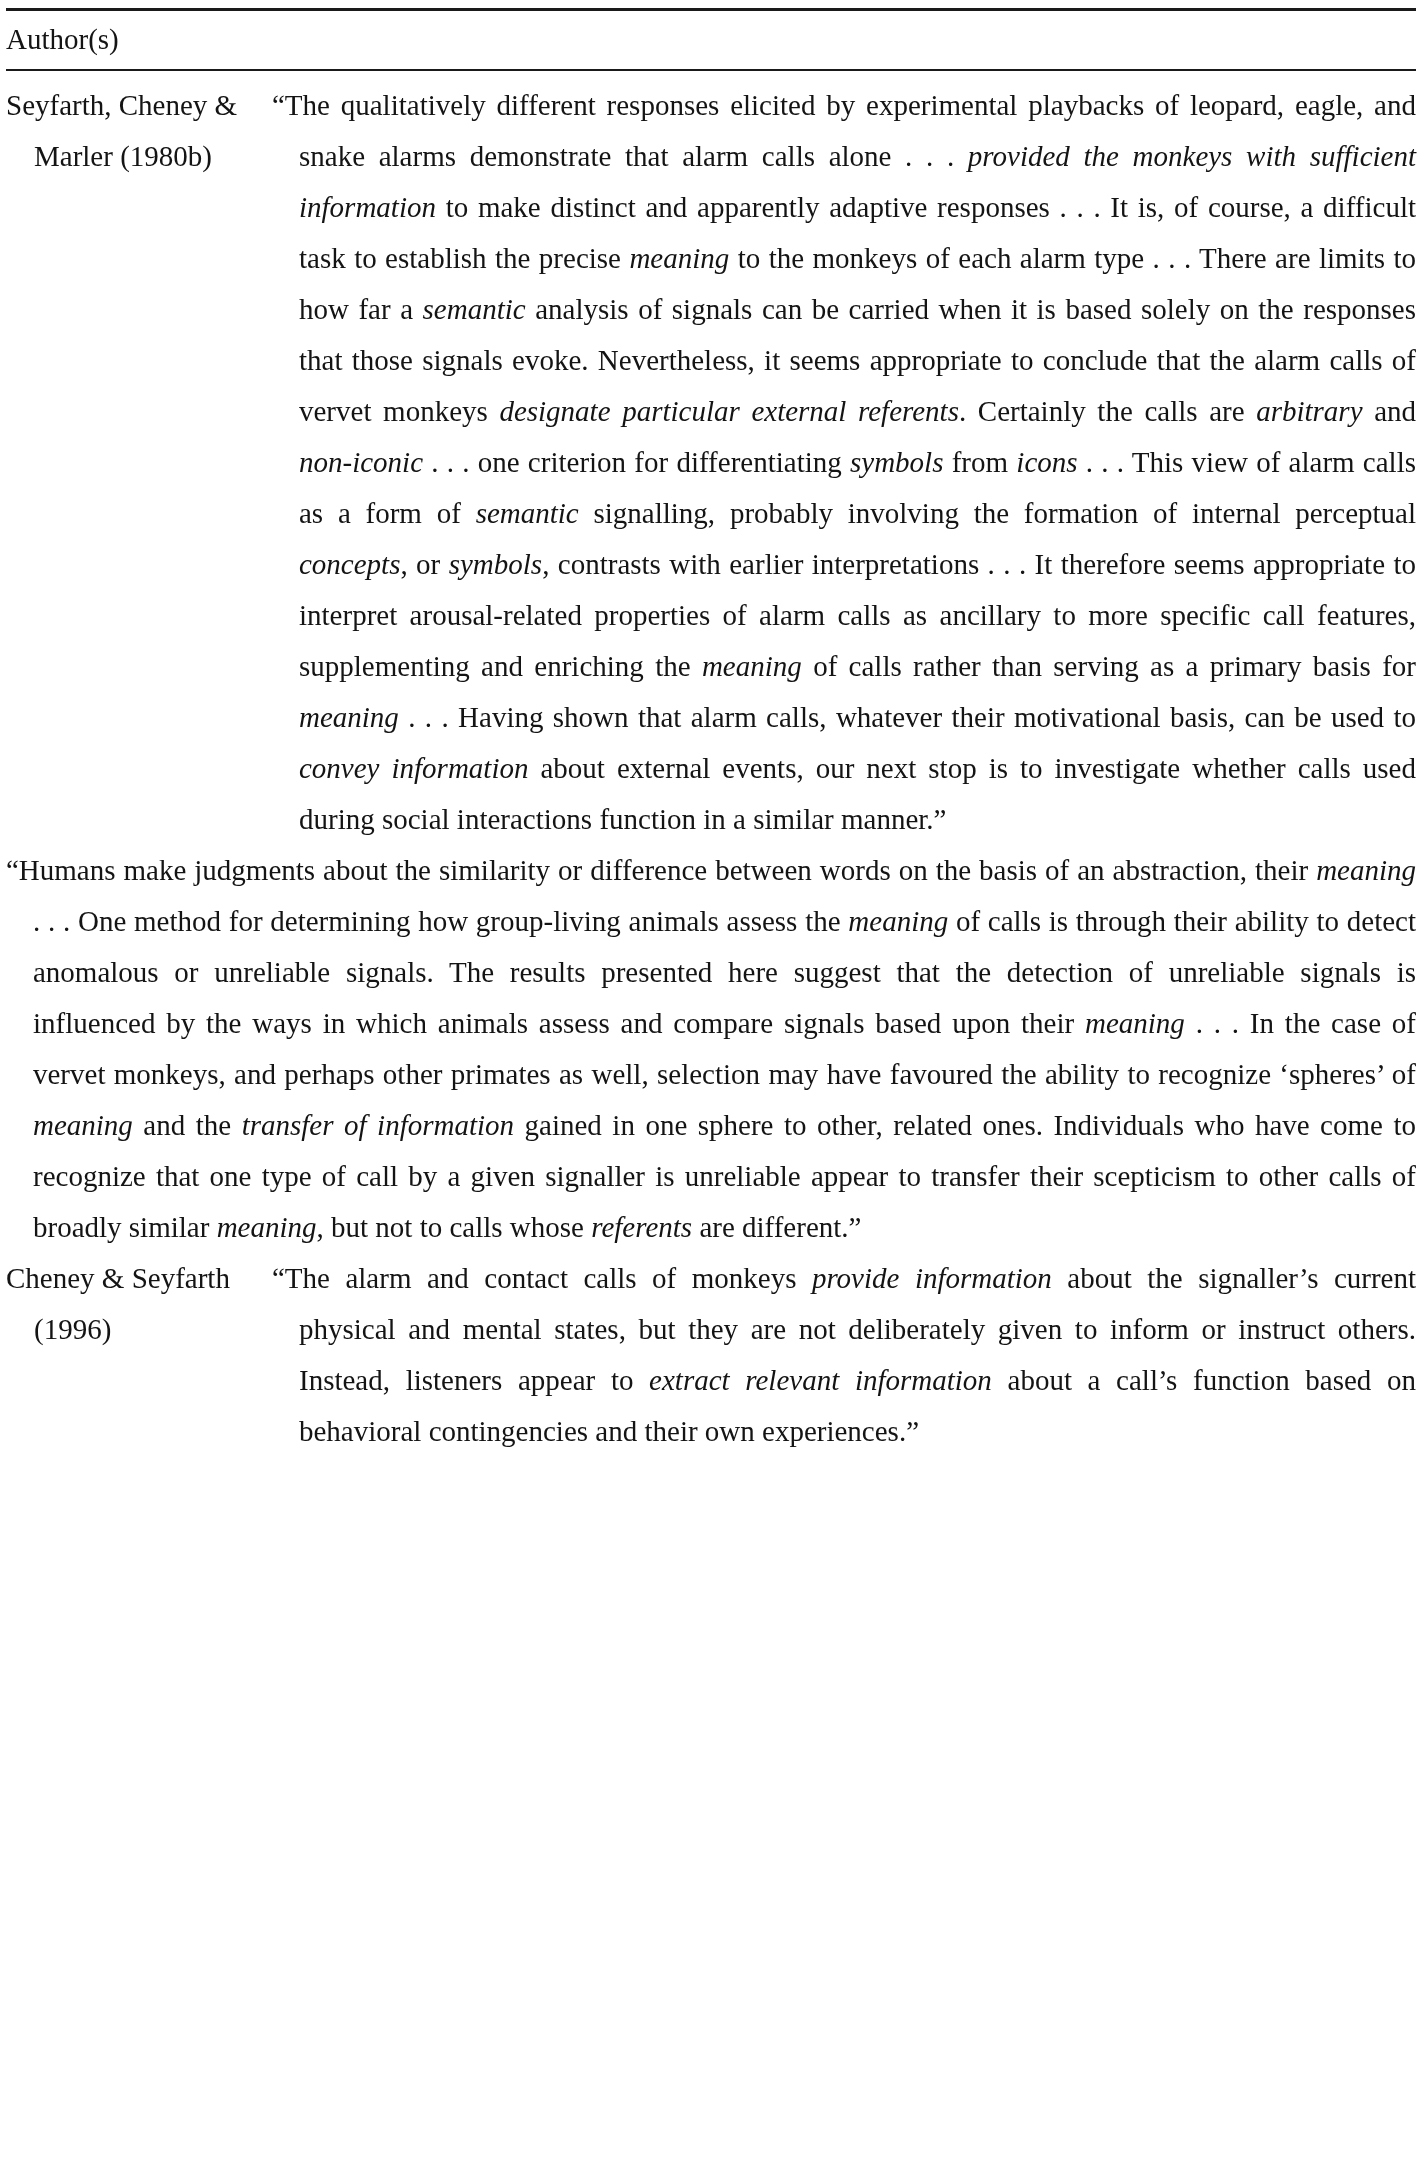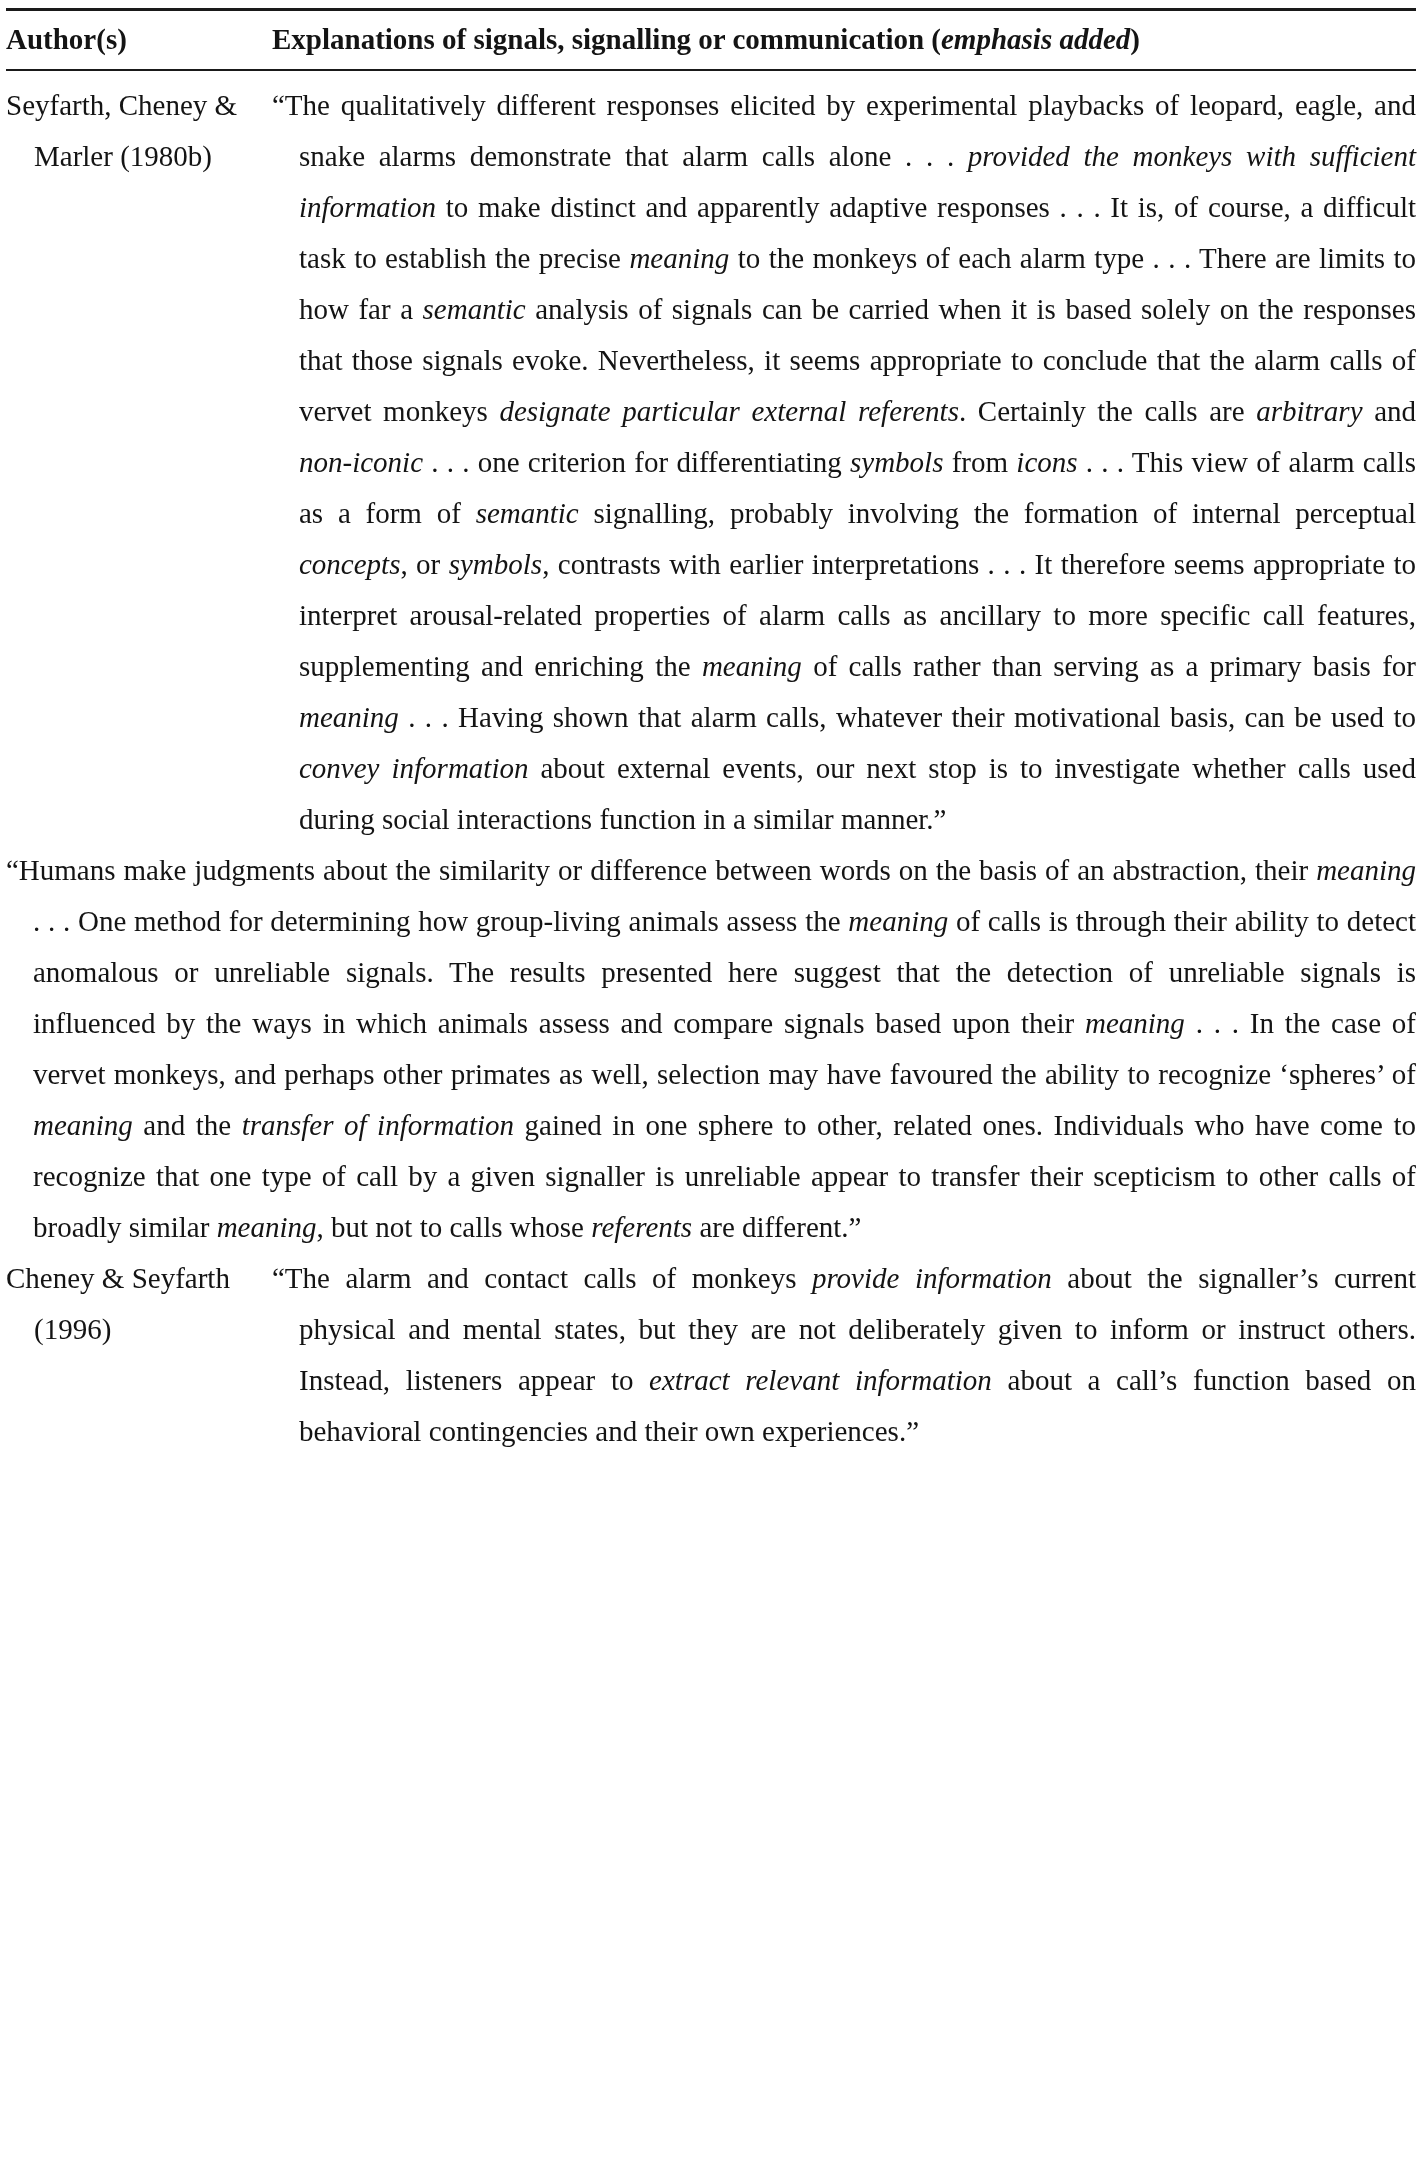--- a/index.html
+++ b/index.html
@@ -19,21 +19,20 @@
     padding: 8px 8px 0 6px;
   }
   .table {
     border-top: 3px solid #1a1a1a;
   }
   .header-row {
     display: flex;
     align-items: flex-start;
     border-bottom: 2px solid #1a1a1a;
     padding: 3px 0 4px 0;
-    font-weight: bold;
   }
   .body-rows {
     padding-top: 9px;
   }
   .row {
     display: flex;
     align-items: flex-start;
     justify-content: space-between;
   }
   .author-col {
@@ -60,21 +59,20 @@
   }
 </style>
 </head>
 <body>
 
 <div class="page">
   <div class="table">
 
     <div class="header-row">
       <div class="author-col">Author(s)</div>
-      <div class="quote-col"><span>Explanations of signals, signalling or communication (</span><i>emphasis added</i><span>)</span></div>
     </div>
 
     <div class="body-rows">
 
       <div class="row">
         <div class="author-col">Seyfarth, Cheney &amp; Marler (1980b)</div>
         <div class="quote-col"><span>“The qualitatively different responses elicited by experimental playbacks of leopard, eagle, and snake alarms demonstrate that alarm calls alone . . . </span><i>provided the monkeys with sufficient information</i><span> to make distinct and apparently adaptive responses . . . It is, of course, a difficult task to establish the precise </span><i>meaning</i><span> to the monkeys of each alarm type . . . There are limits to how far a </span><i>semantic</i><span> analysis of signals can be carried when it is based solely on the responses that those signals evoke. Nevertheless, it seems appropriate to conclude that the alarm calls of vervet monkeys </span><i>designate particular external referents</i><span>. Certainly the calls are </span><i>arbitrary</i><span> and </span><i>non-iconic</i><span> . . . one criterion for differentiating </span><i>symbols</i><span> from </span><i>icons</i><span> . . . This view of alarm calls as a form of </span><i>semantic</i><span> signalling, probably involving the formation of internal perceptual </span><i>concepts</i><span>, or </span><i>symbols</i><span>, contrasts with earlier interpretations . . . It therefore seems appropriate to interpret arousal-related properties of alarm calls as ancillary to more specific call features, supplementing and enriching the </span><i>meaning</i><span> of calls rather than serving as a primary basis for </span><i>meaning</i><span> . . . Having shown that alarm calls, whatever their motivational basis, can be used to </span><i>convey information</i><span> about external events, our next stop is to investigate whether calls used during social interactions function in a similar manner.”</span></div>
       </div>
 
       <div class="row">

